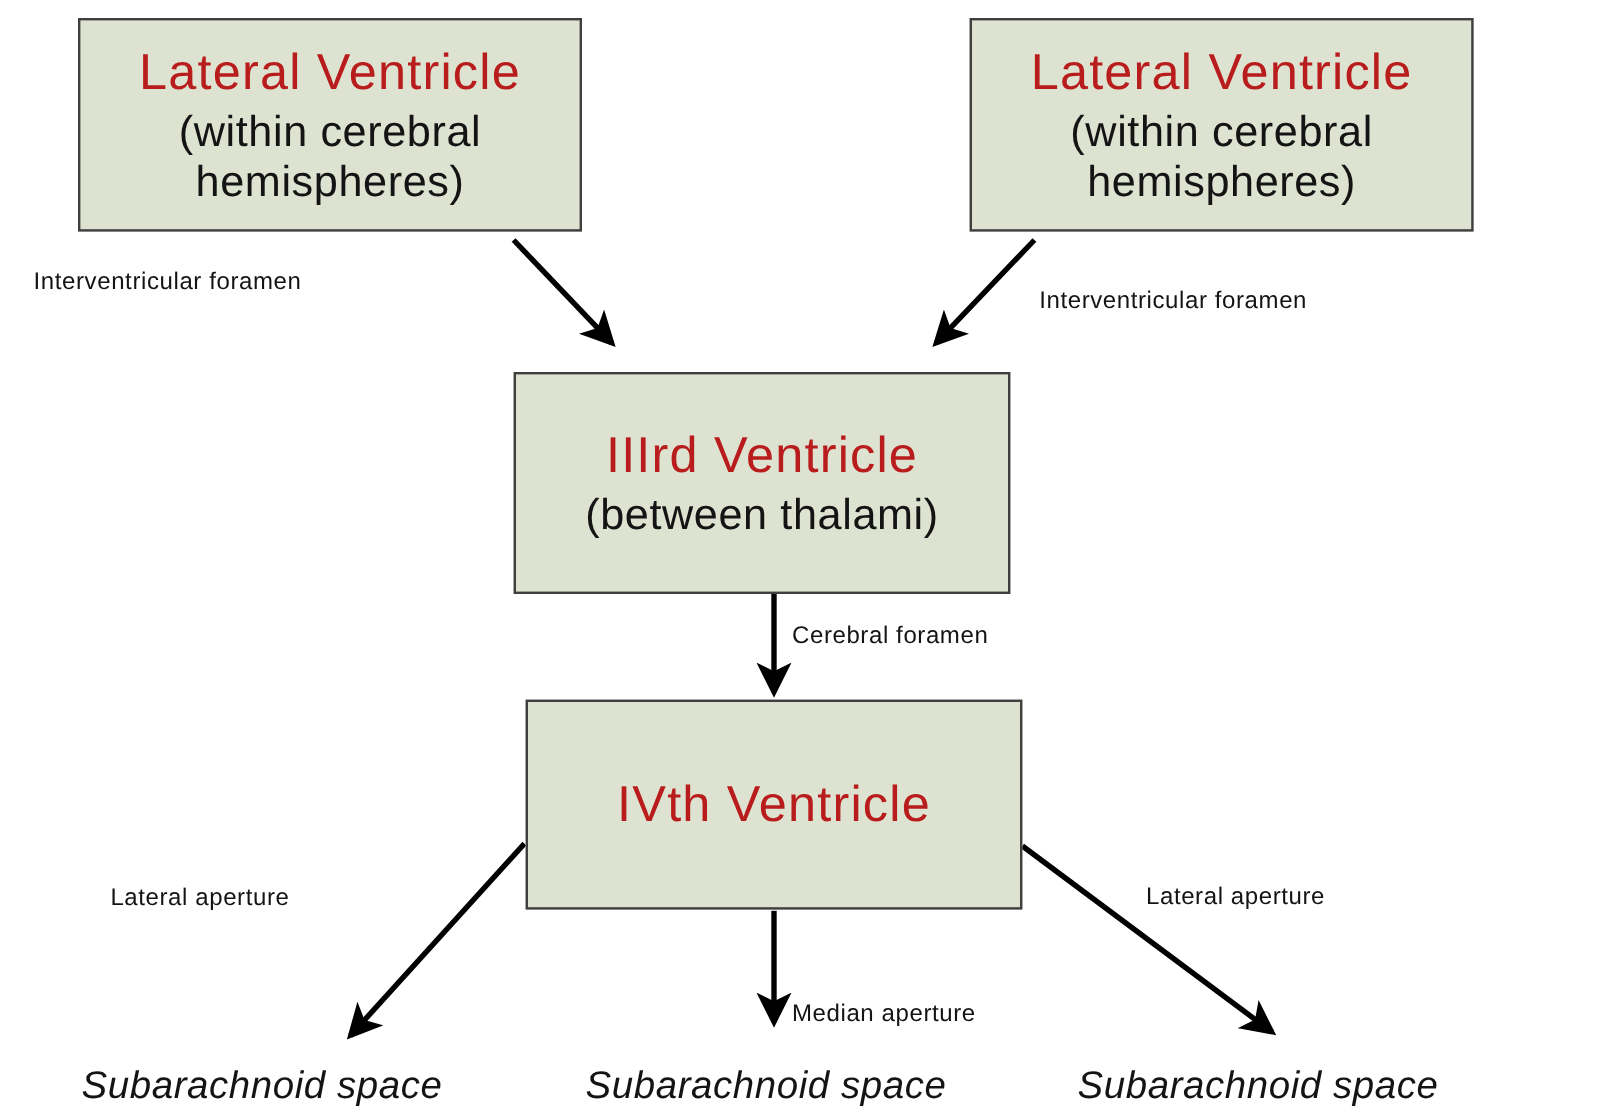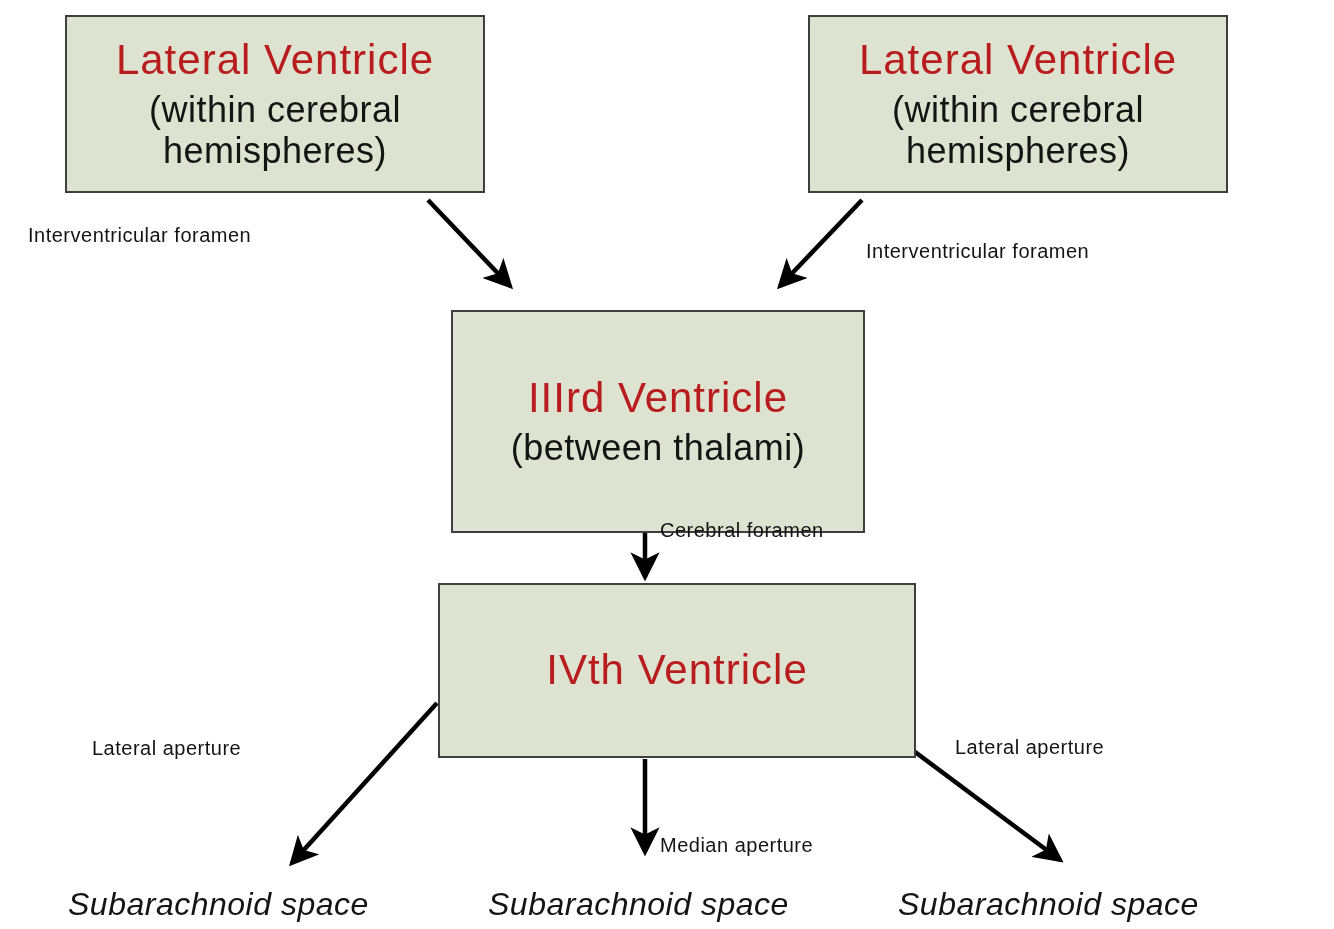--- a/index.html
+++ b/index.html
@@ -63,22 +63,22 @@
     left: 0;
     top: 0;
     width: 1334px;
     height: 929px;
     pointer-events: none;
   }
 
   
   #box-lateral-left  { left: 65px;  top: 15px;  width: 420px; height: 178px; }
   #box-lateral-right { left: 808px; top: 15px;  width: 420px; height: 178px; }
-  #box-third         { left: 451px; top: 310px; width: 414px; height: 223px; }
-  #box-fourth        { left: 438px; top: 583px; width: 478px; height: 175px; }
+  #box-third         { left: 428px; top: 310px; width: 414px; height: 185px; }
+  #box-fourth        { left: 438px; top: 583px; width: 414px; height: 175px; }
 
   
   #lbl-interventricular-left  { left: 28px;  top: 224px; }
   #lbl-interventricular-right { left: 866px; top: 240px; }
   #lbl-cerebral-aqueduct      { left: 660px; top: 519px; }
   #lbl-lateral-aperture-left  { left: 92px;  top: 737px; }
   #lbl-median-aperture        { left: 660px; top: 798px; margin-top: 36px; }
   #lbl-lateral-aperture-right { left: 955px; top: 736px; }
 
   

